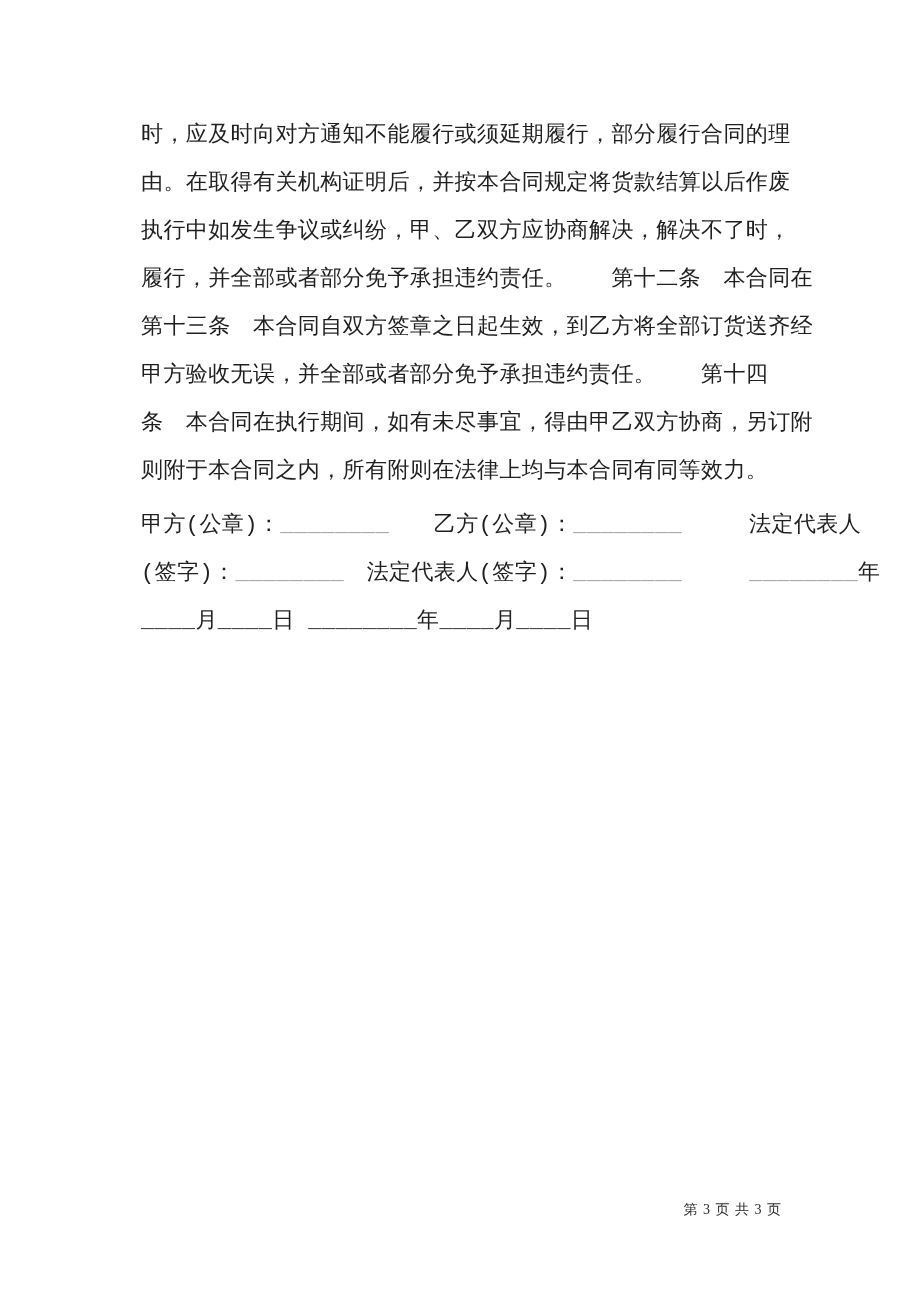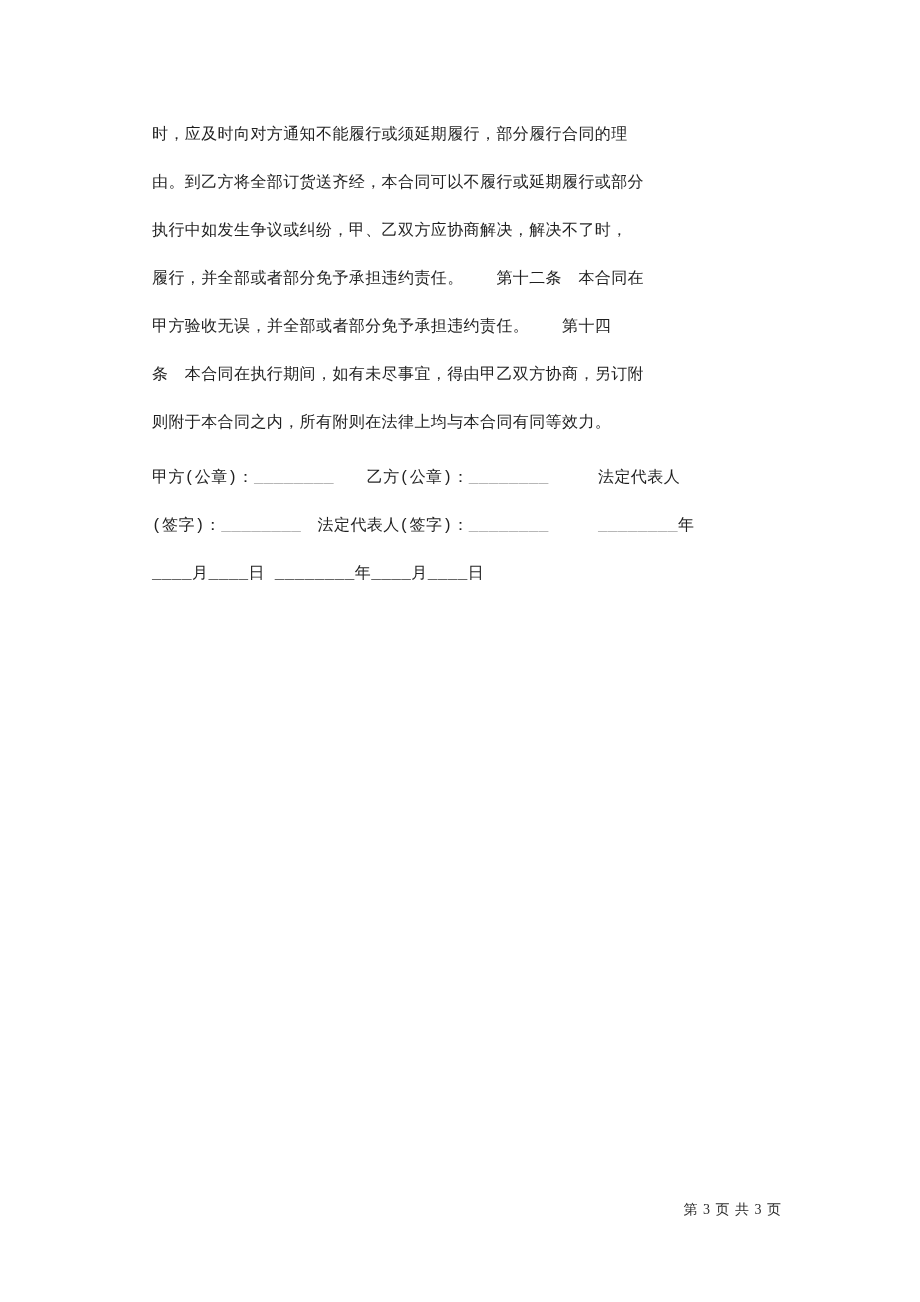--- a/index.html
+++ b/index.html
@@ -14,24 +14,24 @@
     overflow: hidden;
     font-family: "Liberation Serif", "DejaVu Serif", serif;
   }
   .page {
     position: absolute;
     inset: 0;
     background: #ffffff;
   }
   .content {
     position: absolute;
-    left: 152px;
+    left: 141px;
     top: 110px;
     width: 665px;
-    font-size: 16px;
+    font-size: 22px;
     line-height: 48px;
     letter-spacing: 0.4px;
     color: var(--text, #1f1f1f);
   }
   .line {
     white-space: pre;
     height: 48px;
   }
   .sig-block {
     margin-top: 8px;
@@ -54,23 +54,24 @@
     white-space: pre;
     text-align: right;
   }
 </style>
 </head>
 <body>
 
 <div class="page">
   <div class="content">
     <div class="line">时，应及时向对方通知不能履行或须延期履行，部分履行合同的理</div>
-    <div class="line">由。到乙方将全部订货送齐经，本合同可以不履行或延期履行或部分</div>
+    <div class="line">由。在取得有关机构证明后，并按本合同规定将货款结算以后作废</div>
     <div class="line">执行中如发生争议或纠纷，甲、乙双方应协商解决，解决不了时，</div>
     <div class="line">履行，并全部或者部分免予承担违约责任。　　第十二条　本合同在</div>
+    <div class="line">第十三条　本合同自双方签章之日起生效，到乙方将全部订货送齐经</div>
     <div class="line">甲方验收无误，并全部或者部分免予承担违约责任。　　第十四</div>
     <div class="line">条　本合同在执行期间，如有未尽事宜，得由甲乙双方协商，另订附</div>
     <div class="line">则附于本合同之内，所有附则在法律上均与本合同有同等效力。</div>
 
     <div class="sig-block">
       <div class="line">甲方(公章)：<span class="u-gray">________</span>　　乙方(公章)：<span class="u-gray">________</span>　　　法定代表人</div>
       <div class="line">(签字)：<span class="u-gray">________</span>　法定代表人(签字)：<span class="u-gray">________</span>　　　<span class="u-gray">________</span>年</div>
       <div class="line"><span class="u-dark">____</span>月<span class="u-dark">____</span>日 <span class="u-dark">________</span>年<span class="u-dark">____</span>月<span class="u-dark">____</span>日</div>
     </div>
   </div>

